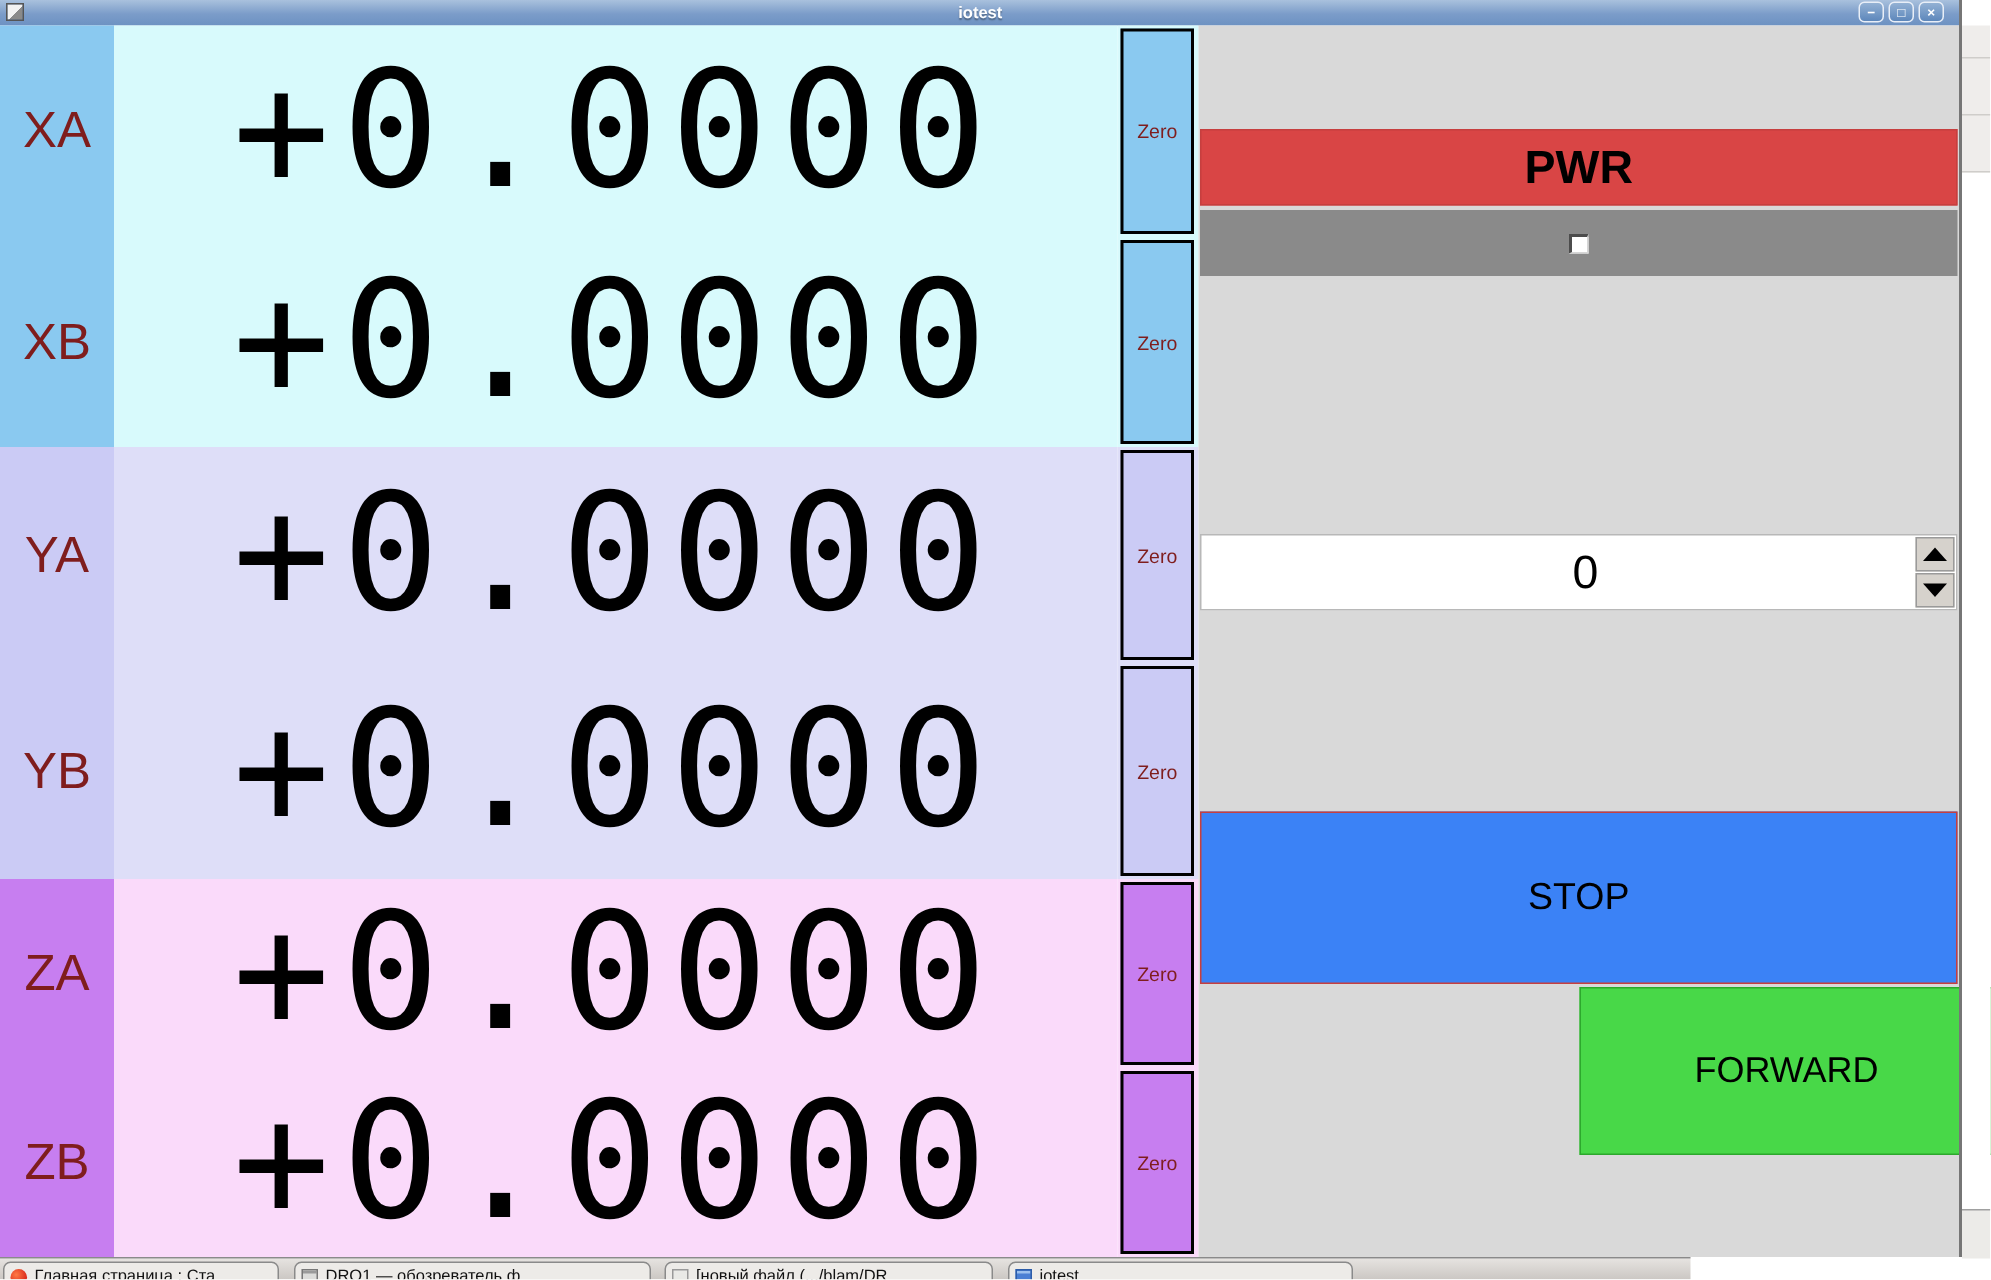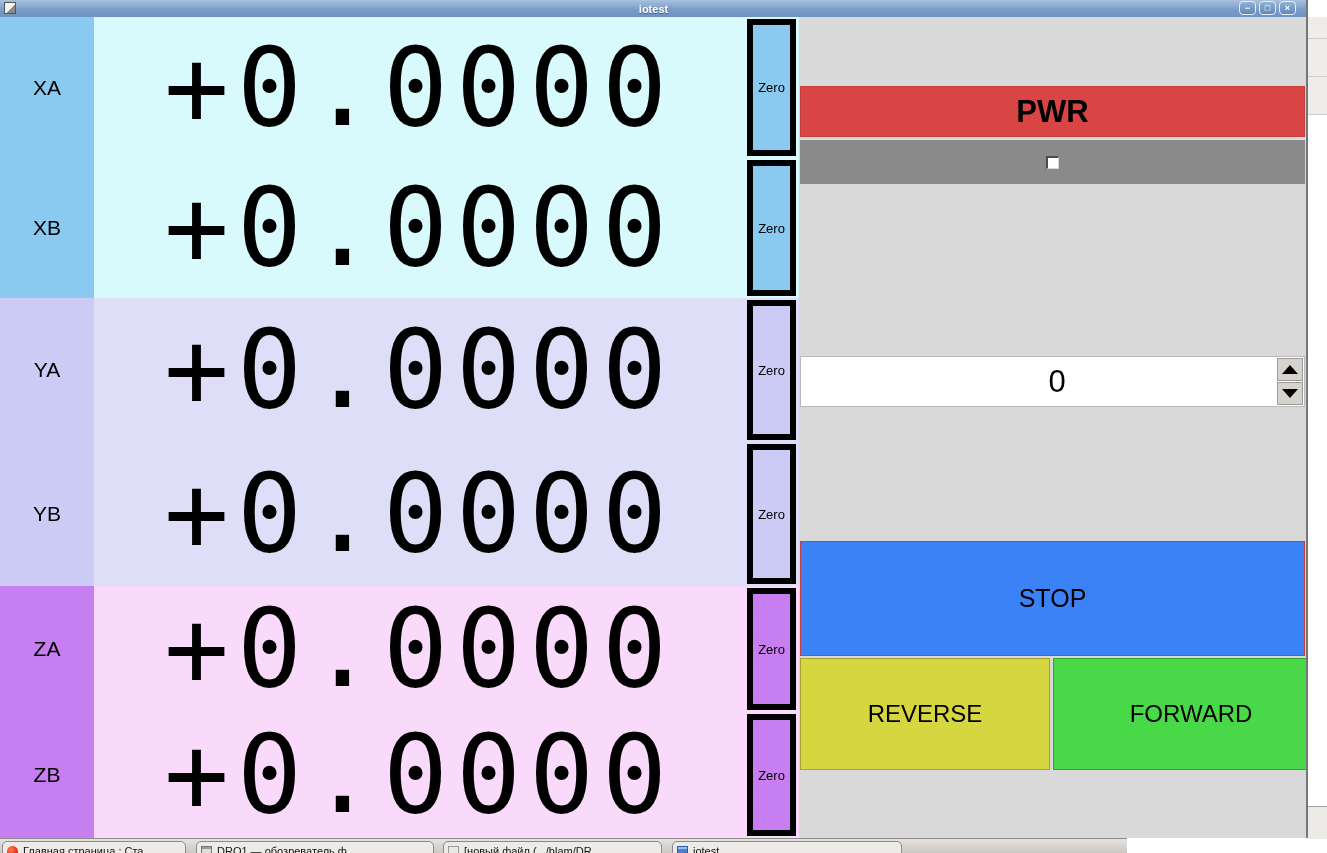--- a/index.html
+++ b/index.html
@@ -28,33 +28,33 @@
     width:17px; height:14px; border:1px solid #e8eef7; border-radius:4px;
     background:linear-gradient(#93b1d4,#5d87bb);
     color:#fff; font-size:9px; line-height:12px; text-align:center; font-weight:bold;
     box-sizing:border-box;
   }
 
   
   .dro { position:absolute; left:0; top:17px; width:799px; height:821px; display:flex; flex-direction:column; }
   .dro-row { display:flex; width:100%; }
   .axis-label {
-    width:94px; display:flex; align-items:center; justify-content:center;
-    font-size:21px; color:#000000;
+    width:76px; display:flex; align-items:center; justify-content:center;
+    font-size:34px; color:#7f1d1d;
   }
   .readout {
     flex:1; display:flex; align-items:center; justify-content:center;
     font-family:"DejaVu Sans Mono", monospace; font-size:108px; letter-spacing:8px;
     line-height:1; color:#000;
   }
   .zero-col { width:54px; box-sizing:border-box; padding:2px 3px 2px 2px; display:flex; }
   .zero-btn {
-    flex:1; border:6px solid #000000; box-sizing:border-box;
+    flex:1; border:2px solid #000000; box-sizing:border-box;
     display:flex; align-items:center; justify-content:center;
-    font-size:13px; color:#000000;
+    font-size:13px; color:#7f1d1d;
   }
   .row-x .axis-label, .row-x .zero-btn { background:#8ac9f0; }
   .row-x .readout, .row-x .zero-col     { background:#d8fafc; }
   .row-y .axis-label, .row-y .zero-btn { background:#cbcbf5; }
   .row-y .readout, .row-y .zero-col     { background:#dedef8; }
   .row-z .axis-label, .row-z .zero-btn { background:#c77ef0; }
   .row-z .readout, .row-z .zero-col     { background:#fadafa; }
 
   
   .panel { position:absolute; left:799px; top:17px; width:508px; height:821px; background:#d9d9d9; }
@@ -191,21 +191,20 @@
       <div class="spin-btns">
         <div class="spin-btn">
           <div class="tri-up"></div>
         </div>
         <div class="spin-btn">
           <div class="tri-down"></div>
         </div>
       </div>
     </div>
     <div class="wide stop-btn">STOP</div>
-    <div class="reverse-btn">REVERSE</div>
     <div class="forward-btn">FORWARD</div>
   </div>
 
   <div class="window-edge"></div>
   <div class="bg-strip">
     <div class="cells">
       <div class="line" style="top:21px"></div>
       <div class="line" style="top:59px"></div>
       <div class="line" style="top:97px"></div>
     </div>

